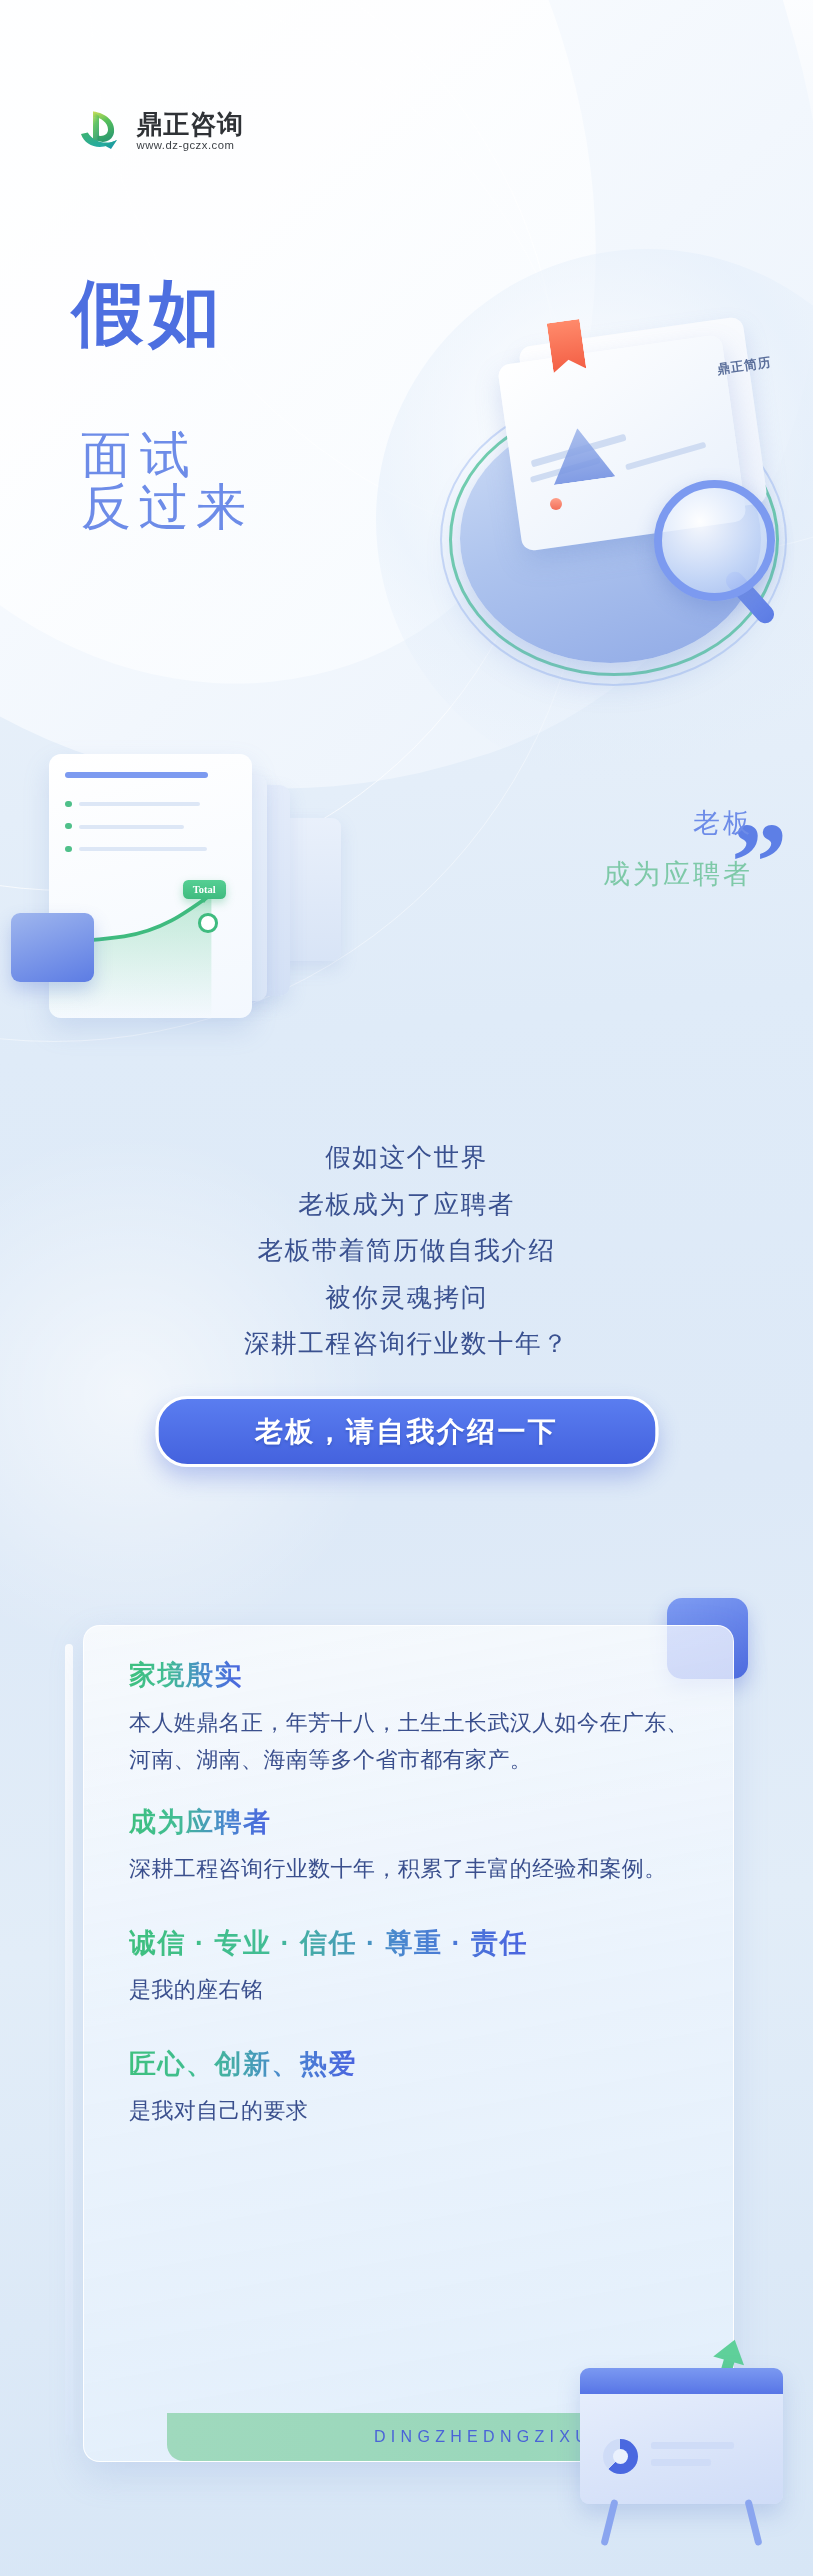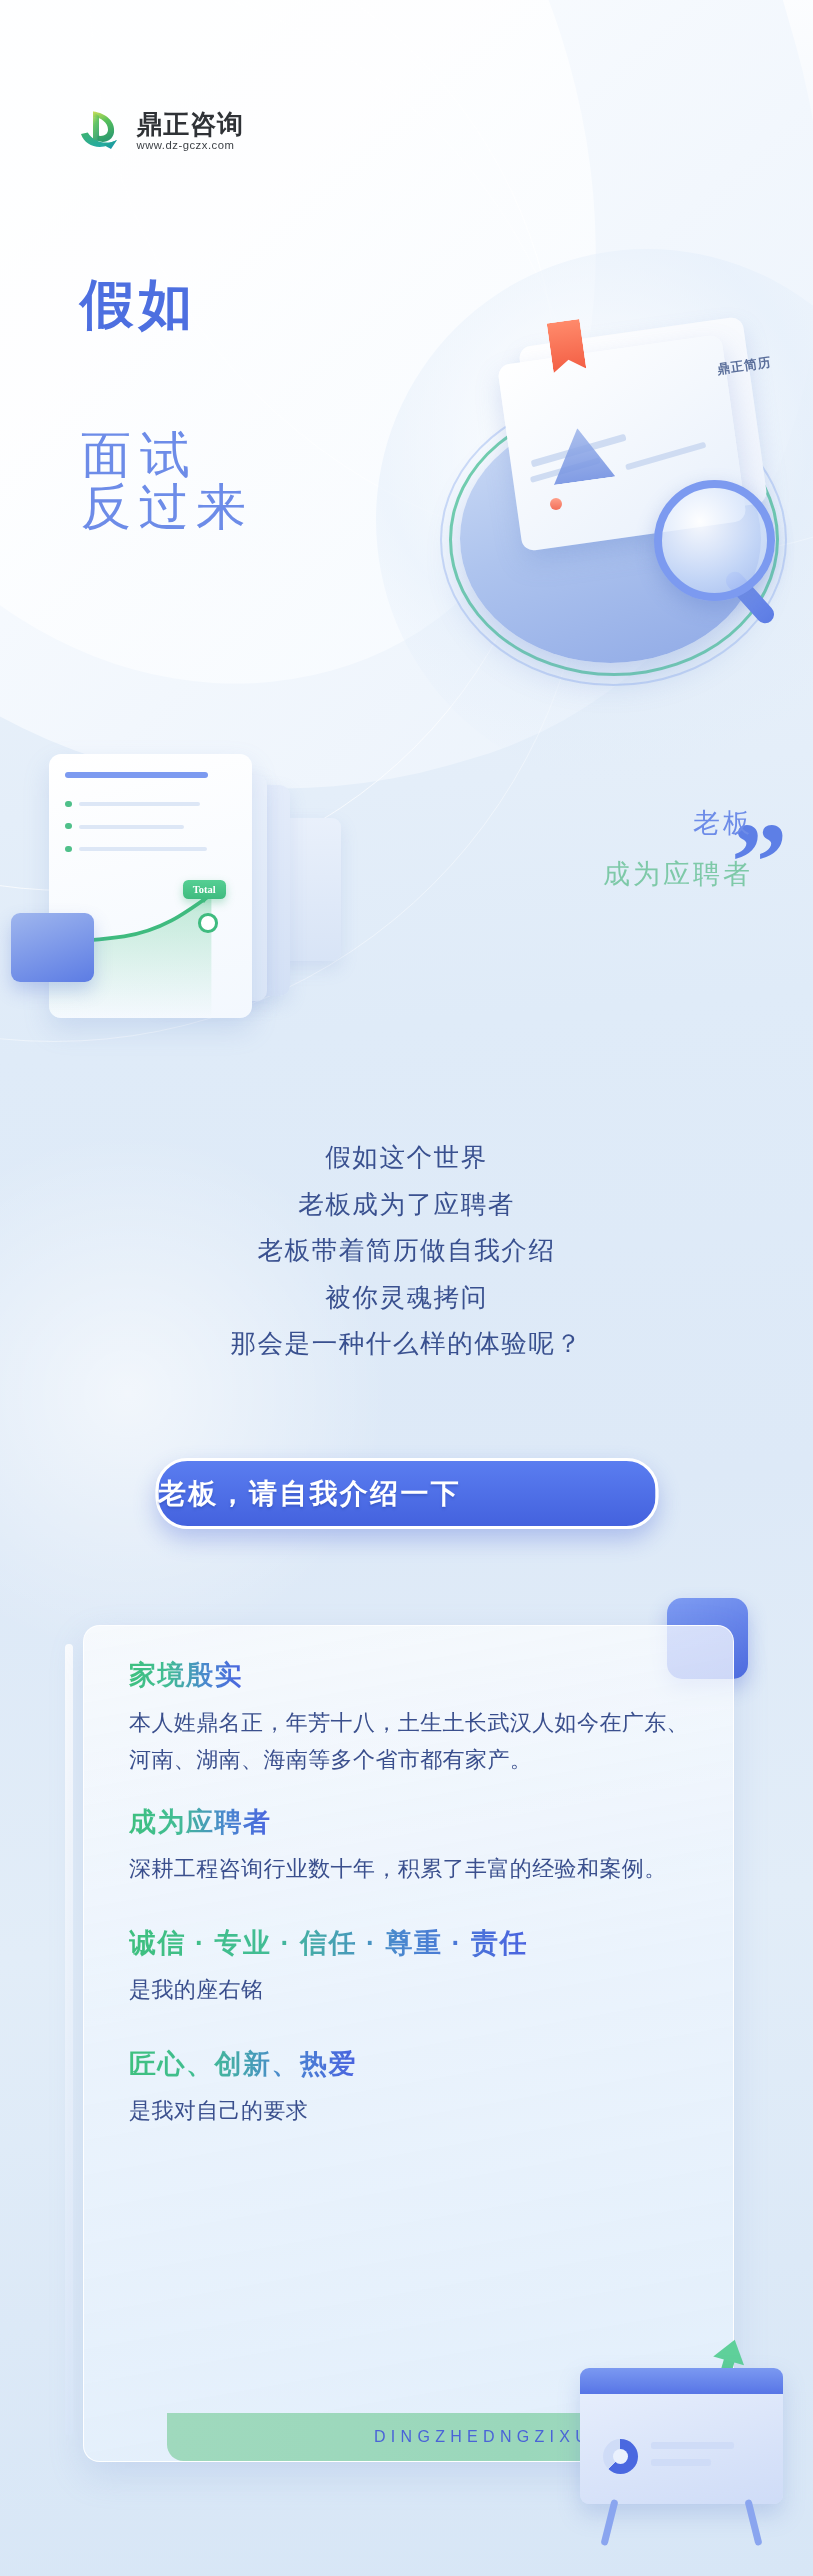--- a/index.html
+++ b/index.html
@@ -29,22 +29,22 @@
     background:radial-gradient(circle,rgba(255,255,255,.6) 0%,rgba(232,242,252,0) 70%);}
 
   
   .logo-row{position:absolute;left:78px;top:107px;display:flex;align-items:center;gap:10.5px;}
   .logo-mark{width:48px;height:48px;position:relative;flex:none;}
   .logo-text-wrap{display:flex;flex-direction:column;line-height:1;}
   .logo-cn{font-size:26px;font-weight:bold;color:#2f3236;letter-spacing:0.8px;}
   .logo-url{font-size:11.3px;color:#3b3f44;letter-spacing:0.5px;margin-top:3px;}
 
   
-  .hero-a{position:absolute;left:72px;top:277px;font-size:54px;font-weight:bold;
-    color:#4d6fe0;letter-spacing:4.5px;line-height:1;margin-left:8px;}
+  .hero-a{position:absolute;left:72px;top:277px;font-size:72px;font-weight:bold;
+    color:#4d6fe0;letter-spacing:4.5px;line-height:1;}
   .hero-b{position:absolute;left:81px;top:394px;font-size:50px;font-weight:300;
     color:#6d8ce8;letter-spacing:9px;line-height:1;margin-top:36px;}
   .hero-c{position:absolute;left:81px;top:482px;font-size:50px;font-weight:300;
     color:#6d8ce8;letter-spacing:7.5px;line-height:1;}
 
   
   .illus-resume{position:absolute;left:437px;top:301px;width:354px;height:392px;}
   .ir-plate{position:absolute;left:22.6px;top:113px;width:301px;height:249px;border-radius:50%;
     background:linear-gradient(160deg,#cfddf6 0%,#aec4ee 45%,#8fa9e6 100%);
     box-shadow:0 16.6px 33px rgba(110,140,210,.30);}
@@ -107,26 +107,26 @@
   .q-l1{font-size:27px;color:#6d8ce8;letter-spacing:3px;line-height:1.9;}
   .q-l2{font-size:27px;color:#7ec9a8;letter-spacing:3px;line-height:1.9;}
   .quote-mark{position:absolute;right:30px;top:821px;font-size:113px;line-height:.72;
     color:#5d7fe6;font-weight:bold;font-family:"Liberation Serif",serif;letter-spacing:-4.5px;}
 
   
   .para{position:absolute;left:0;right:0;top:1134px;text-align:center;
     font-size:25.6px;line-height:1.82;color:#39508f;letter-spacing:1.5px;font-weight:400;}
 
   
-  .cta{position:absolute;left:50%;transform:translateX(-50%);top:1458px;
+  .cta{position:absolute;left:50%;transform:translateX(-50%);top:1396px;
     width:497px;height:65px;border-radius:32px;
     background:linear-gradient(180deg,#5a7df0 0%,#4462de 100%);
     border:3px solid #ffffff;
     box-shadow:0 10.5px 22.6px rgba(70,100,215,.32);
-    display:flex;align-items:center;}
+    display:flex;align-items:center;justify-content:center;}
   .cta span{font-size:28px;font-weight:bold;color:#ffffff;letter-spacing:2.3px;
     text-shadow:0 1.5px 2.3px rgba(40,70,170,.45);}
 
   
   .card-accent{position:absolute;right:65px;top:1598px;width:81px;height:81px;border-radius:15px;
     background:linear-gradient(160deg,#7e9cf2 0%,#4a68e0 100%);
     box-shadow:0 9px 19.6px rgba(70,100,215,.32);}
   .card{position:absolute;left:83px;top:1625px;width:649px;height:835px;border-radius:16.6px;
     background:linear-gradient(170deg,rgba(255,255,255,.72) 0%,rgba(236,244,253,.82) 45%,rgba(228,240,252,.88) 100%);
     border:0.8px solid rgba(255,255,255,.9);
@@ -264,21 +264,21 @@
 <div class="quote-block">
   <div class="q-l1">老板</div>
   <div class="q-l2">成为应聘者</div>
 </div>
 
 <div class="para">
   <div>假如这个世界</div>
   <div>老板成为了应聘者</div>
   <div>老板带着简历做自我介绍</div>
   <div>被你灵魂拷问</div>
-  <div>那会是一种什么样的体验呢？</div>
+  <div>深耕工程咨询行业数十年？</div>
 </div>
 
 <div class="cta">
   <span>老板，请自我介绍一下</span>
 </div>
 
 <div class="card-accent"></div>
 <div class="card-strip"></div>
 <div class="card">
   <div class="card-inner">

